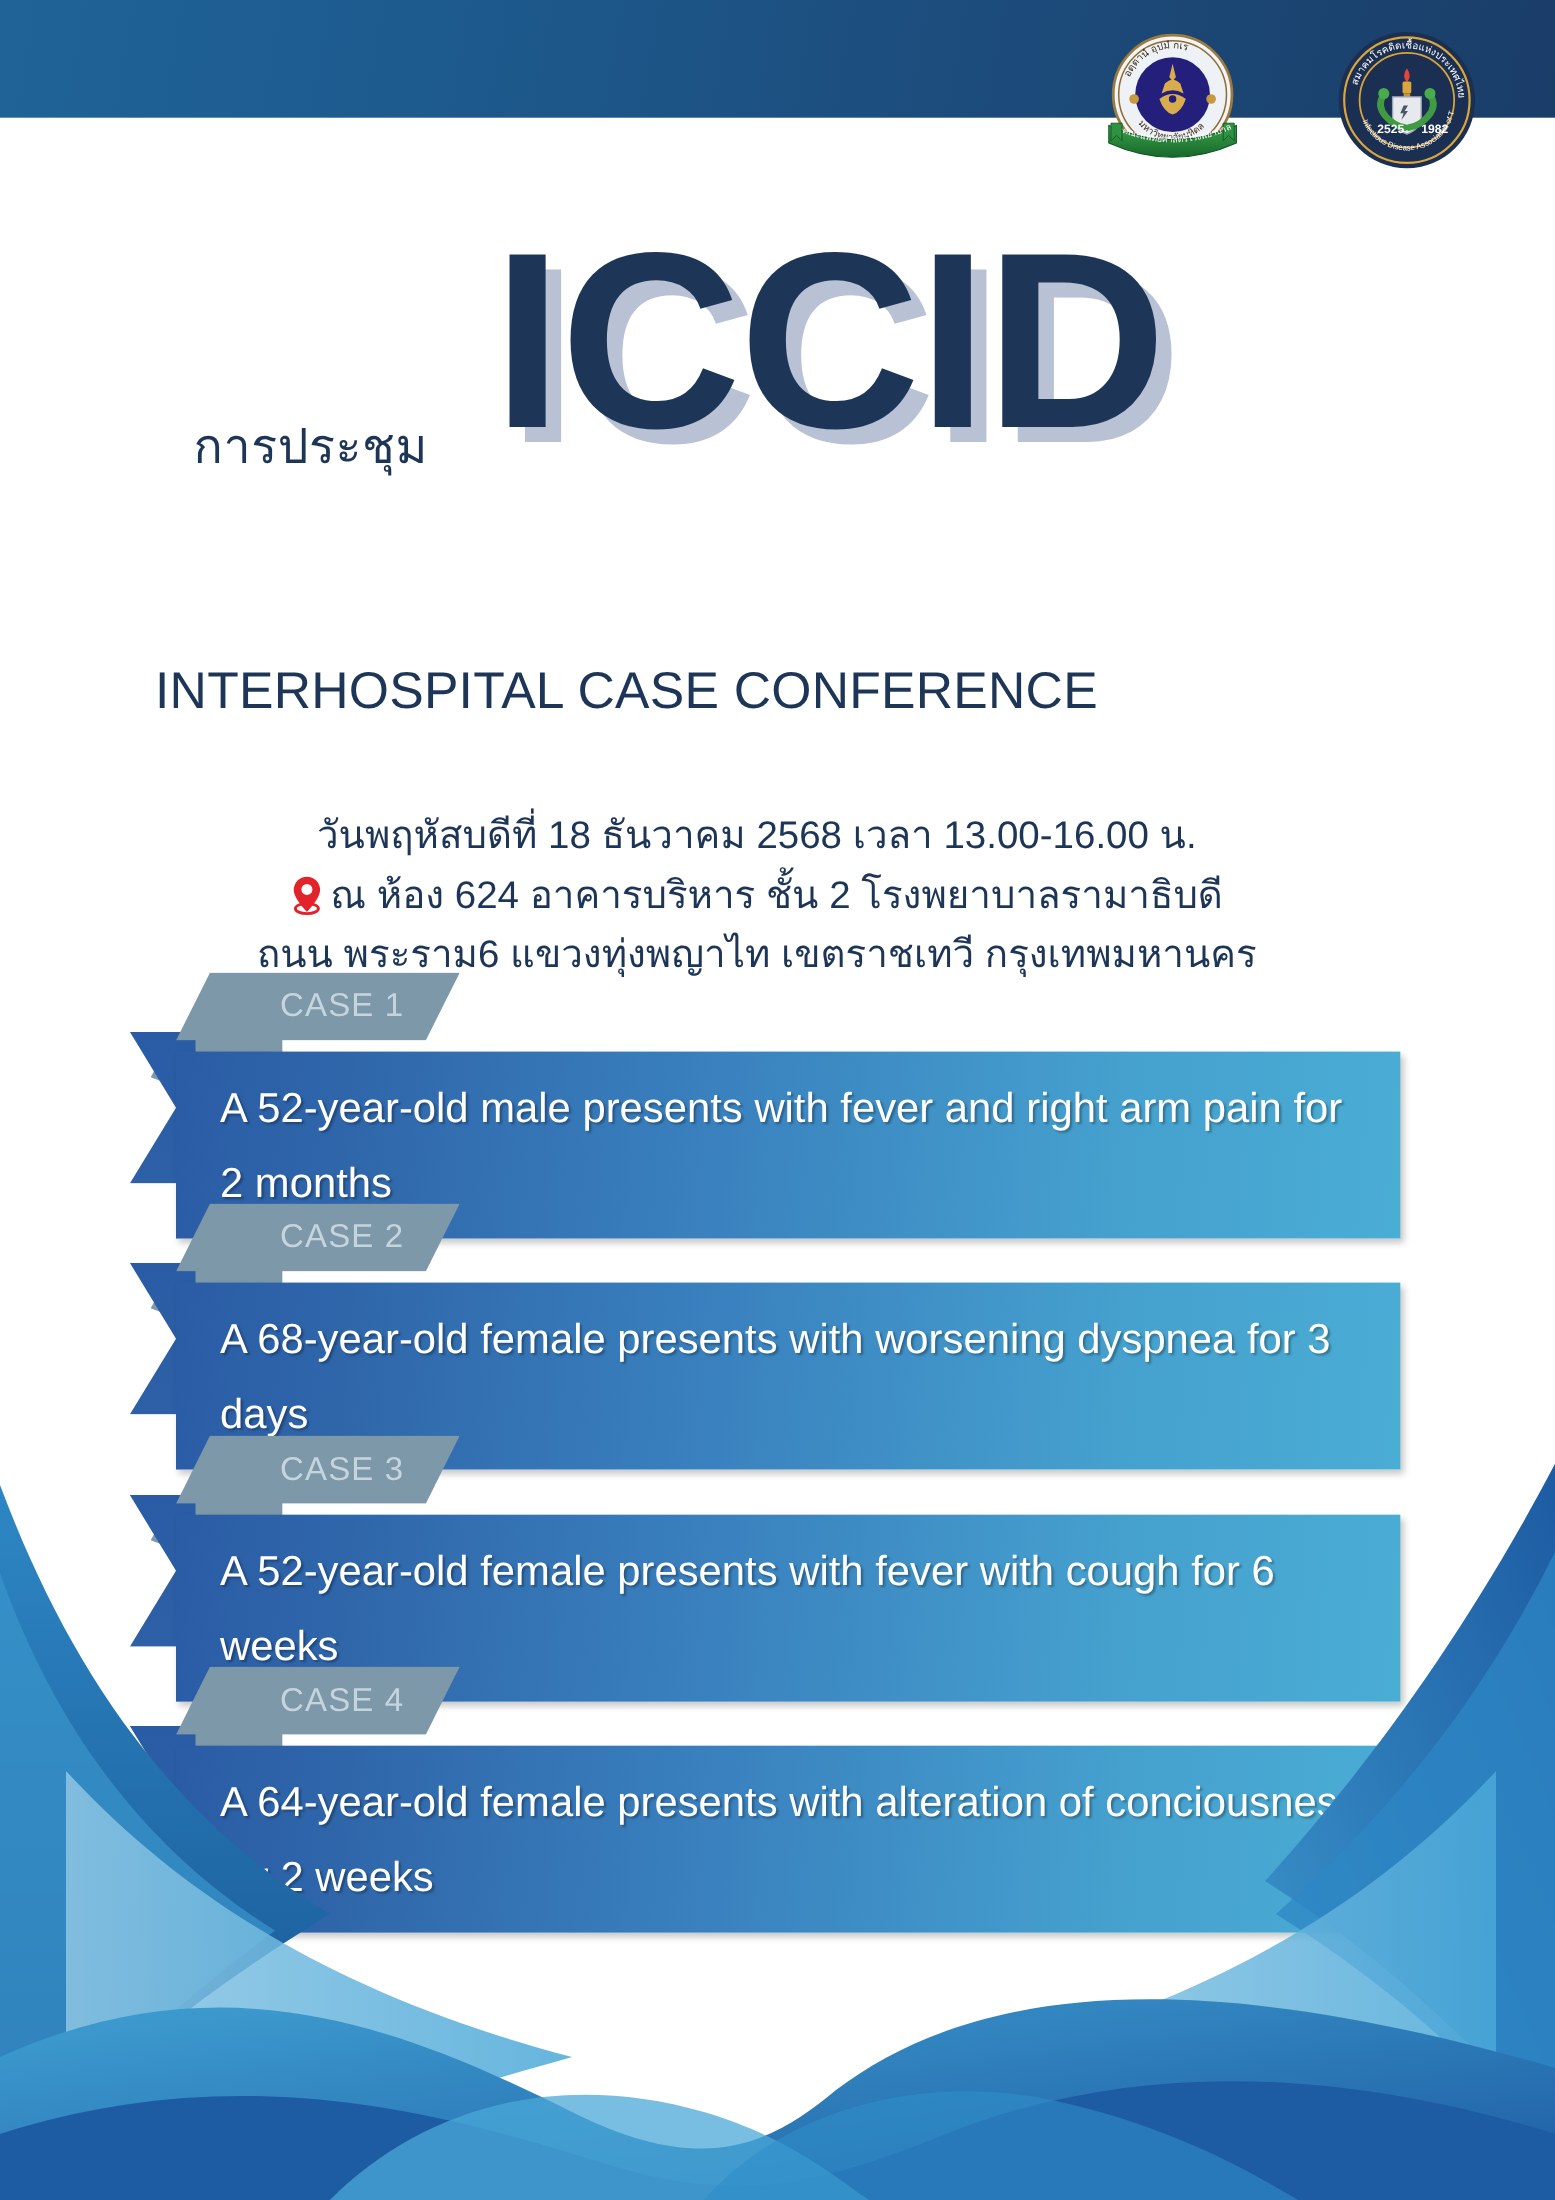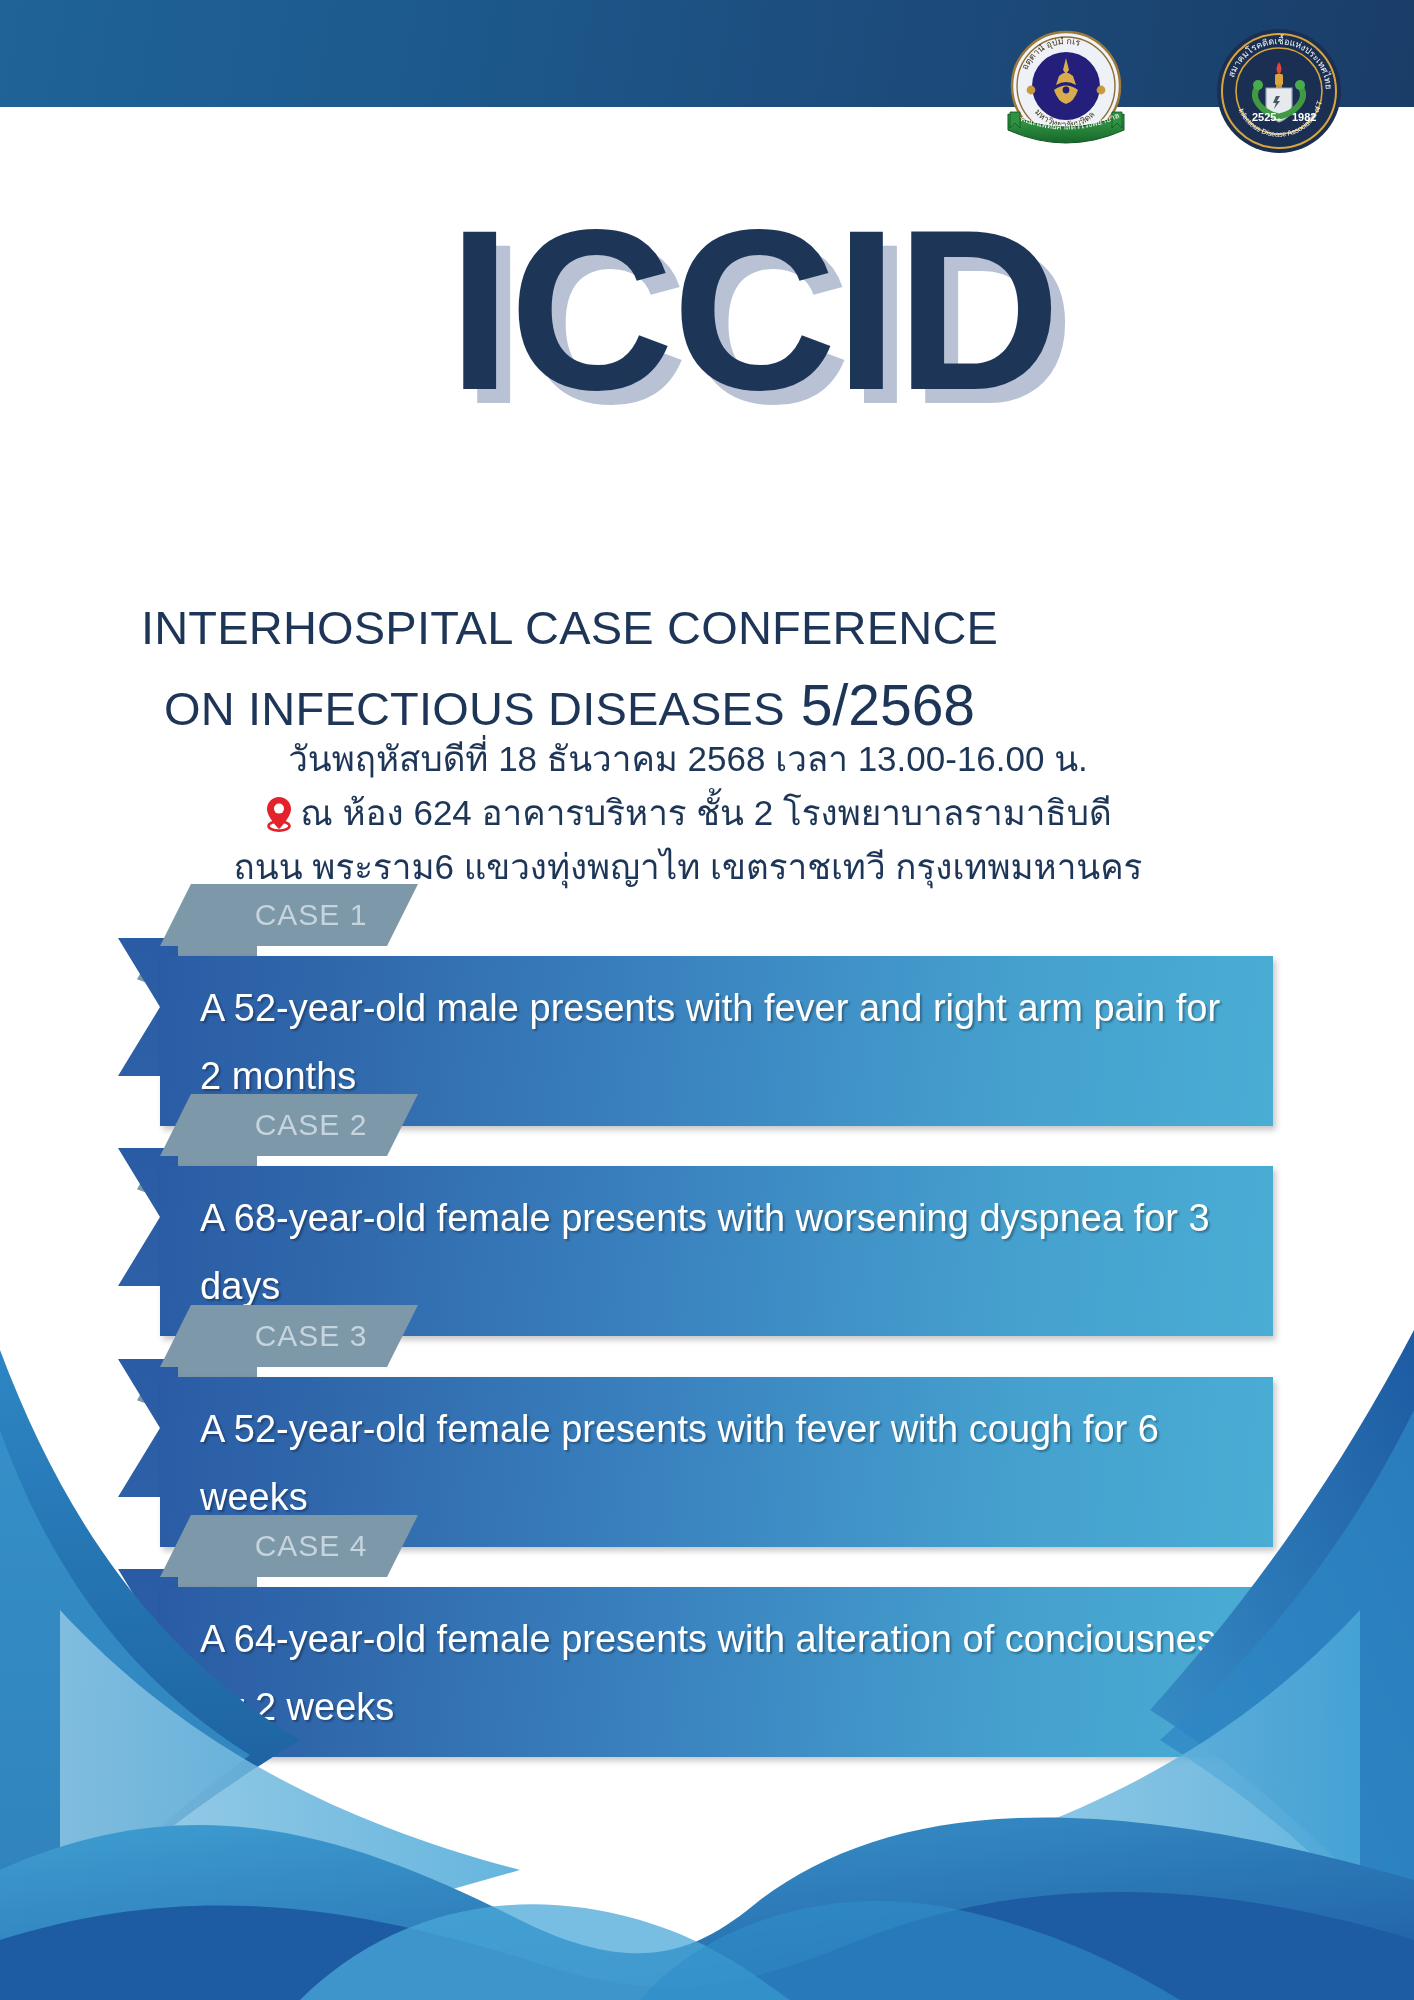--- a/index.html
+++ b/index.html
@@ -279,27 +279,25 @@
       </text>
       <text x="38" y="95" font-size="11" font-weight="700" fill="#ffffff" font-family="'Liberation Sans',sans-serif">2525</text>
       <text x="78" y="95" font-size="11" font-weight="700" fill="#ffffff" font-family="'Liberation Sans',sans-serif">1982</text>
     </svg>
   </div>
 
   <div class="title-area">
     <div class="iccid-row">
       <div id="iccid-shadow">ICCID</div>
       <div id="iccid-main">ICCID</div>
+      <div id="thai-kicker">การประชุม</div>
     </div>
 
     <div class="subtitle-line" id="sub-line-1">INTERHOSPITAL CASE CONFERENCE</div>
 
-    <div class="subtitle-line" id="sub-line-2">
-      <span>ON INFECTIOUS DISEASES</span><span id="issue-number">5/2568</span>
-    </div>
   </div>
 
   <div class="info-line" id="date-line">วันพฤหัสบดีที่ 18 ธันวาคม 2568 เวลา 13.00-16.00 น.</div>
 
   <div class="info-line" id="venue-line">
     <span class="pin-wrap">
       <svg width="30" height="38" viewBox="0 0 30 38">
         <path d="M15 2 C8.4 2 3 7.3 3 13.9 C3 22.2 15 34 15 34 C15 34 27 22.2 27 13.9 C27 7.3 21.6 2 15 2 Z" fill="#e3232b"></path>
         <circle cx="15" cy="13.6" r="5" fill="#ffffff"></circle>
         <ellipse cx="15" cy="31" rx="10.5" ry="4.6" fill="none" stroke="#e3232b" stroke-width="2.6"></ellipse>

